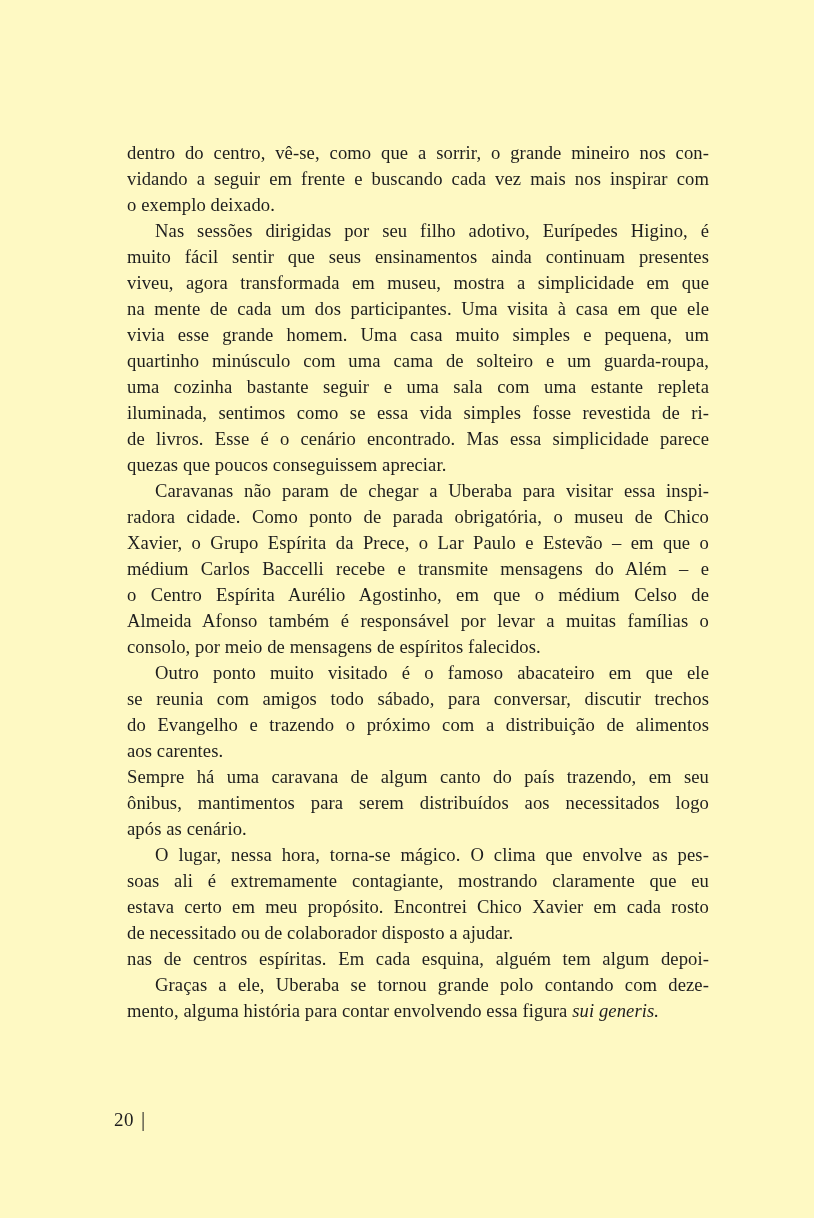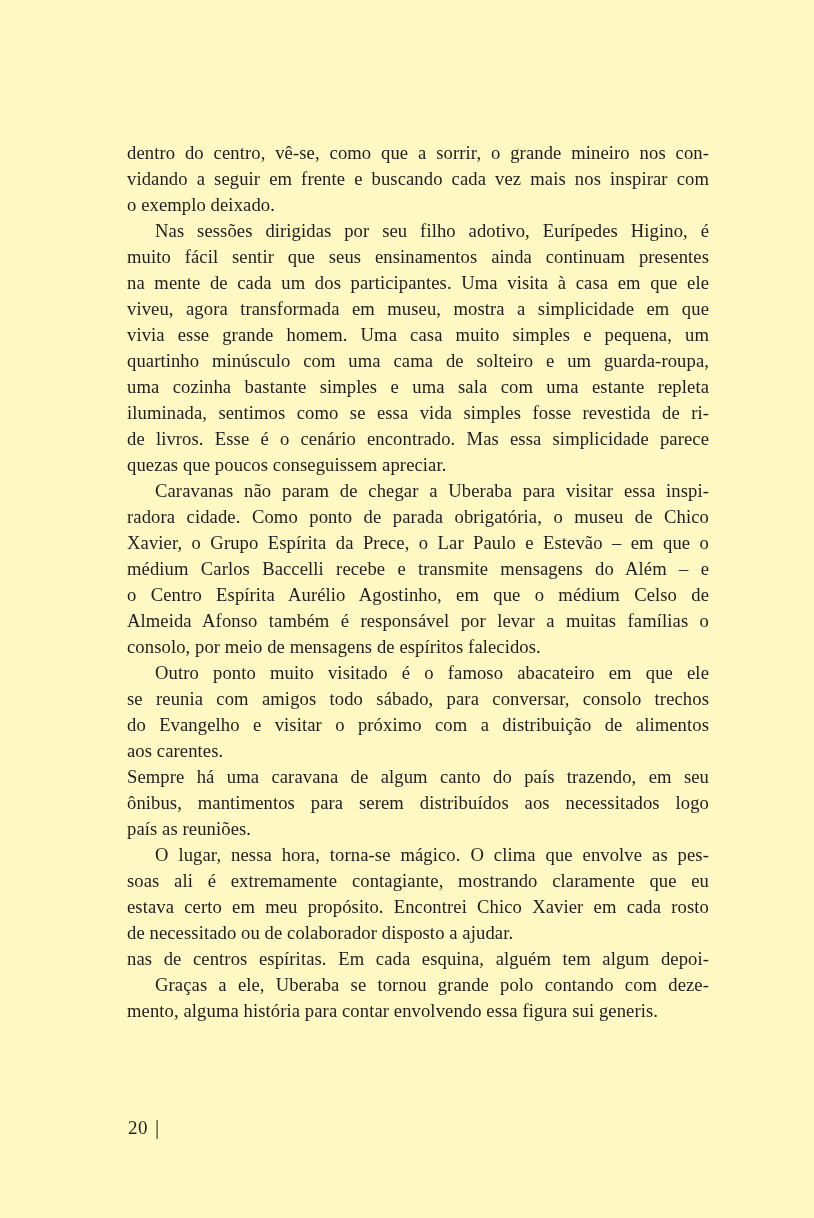--- a/index.html
+++ b/index.html
@@ -37,27 +37,28 @@
     letter-spacing: 0.1px;
   }
   .line.last {
     text-align: right;
     text-align-last: left;
   }
   .line.first-indent {
     padding-left: 28px;
   }
   .italic {
+    font-style: italic;
   }
   .footer {
     position: absolute;
-    left: 128px;
+    left: 114px;
     top: 1109px;
     font-size: 19px;
-    line-height: 36px;
+    line-height: 20px;
     color: #1e1e1e;
     font-family: Liberation Serif, serif;
   }
   .footer .page-number {
     letter-spacing: 0.5px;
   }
   .footer .divider {
     margin-left: 7px;
     font-size: 21px;
   }
@@ -69,48 +70,48 @@
 
   <div class="text-block">
       <div class="paragraph">
         <div class="line"><span>dentro do centro, vê-se, como que a sorrir, o grande mineiro nos con-</span></div>
         <div class="line"><span>vidando a seguir em frente e buscando cada vez mais nos inspirar com</span></div>
         <div class="line last"><span>o exemplo deixado.</span></div>
       </div>
       <div class="paragraph">
         <div class="line first-indent"><span>Nas sessões dirigidas por seu filho adotivo, Eurípedes Higino, é</span></div>
         <div class="line"><span>muito fácil sentir que seus ensinamentos ainda continuam presentes</span></div>
+        <div class="line"><span>viveu, agora transformada em museu, mostra a simplicidade em que</span></div>
         <div class="line"><span>na mente de cada um dos participantes. Uma visita à casa em que ele</span></div>
-        <div class="line"><span>viveu, agora transformada em museu, mostra a simplicidade em que</span></div>
         <div class="line"><span>vivia esse grande homem. Uma casa muito simples e pequena, um</span></div>
         <div class="line"><span>quartinho minúsculo com uma cama de solteiro e um guarda-roupa,</span></div>
-        <div class="line"><span>uma cozinha bastante simples e uma sala com uma estante repleta</span></div>
+        <div class="line"><span>uma cozinha bastante seguir e uma sala com uma estante repleta</span></div>
         <div class="line"><span>iluminada, sentimos como se essa vida simples fosse revestida de ri-</span></div>
         <div class="line"><span>de livros. Esse é o cenário encontrado. Mas essa simplicidade parece</span></div>
         <div class="line last"><span>quezas que poucos conseguissem apreciar.</span></div>
       </div>
       <div class="paragraph">
         <div class="line first-indent"><span>Caravanas não param de chegar a Uberaba para visitar essa inspi-</span></div>
         <div class="line"><span>radora cidade. Como ponto de parada obrigatória, o museu de Chico</span></div>
         <div class="line"><span>Xavier, o Grupo Espírita da Prece, o Lar Paulo e Estevão – em que o</span></div>
         <div class="line"><span>médium Carlos Baccelli recebe e transmite mensagens do Além – e</span></div>
         <div class="line"><span>o Centro Espírita Aurélio Agostinho, em que o médium Celso de</span></div>
         <div class="line"><span>Almeida Afonso também é responsável por levar a muitas famílias o</span></div>
         <div class="line last"><span>consolo, por meio de mensagens de espíritos falecidos.</span></div>
       </div>
       <div class="paragraph">
         <div class="line first-indent"><span>Outro ponto muito visitado é o famoso abacateiro em que ele</span></div>
-        <div class="line"><span>se reunia com amigos todo sábado, para conversar, consolo trechos</span></div>
-        <div class="line"><span>do Evangelho e visitar o próximo com a distribuição de alimentos</span></div>
+        <div class="line"><span>se reunia com amigos todo sábado, para conversar, discutir trechos</span></div>
+        <div class="line"><span>do Evangelho e trazendo o próximo com a distribuição de alimentos</span></div>
         <div class="line last"><span>aos carentes.</span></div>
       </div>
       <div class="paragraph">
         <div class="line"><span>Sempre há uma caravana de algum canto do país trazendo, em seu</span></div>
         <div class="line"><span>ônibus, mantimentos para serem distribuídos aos necessitados logo</span></div>
-        <div class="line last"><span>país as reuniões.</span></div>
+        <div class="line last"><span>após as cenário.</span></div>
       </div>
       <div class="paragraph">
         <div class="line first-indent"><span>O lugar, nessa hora, torna-se mágico. O clima que envolve as pes-</span></div>
         <div class="line"><span>soas ali é extremamente contagiante, mostrando claramente que eu</span></div>
         <div class="line"><span>estava certo em meu propósito. Encontrei Chico Xavier em cada rosto</span></div>
         <div class="line last"><span>de necessitado ou de colaborador disposto a ajudar.</span></div>
       </div>
       <div class="paragraph">
         <div class="line"><span>nas de centros espíritas. Em cada esquina, alguém tem algum depoi-</span></div>
         <div class="line first-indent"><span>Graças a ele, Uberaba se tornou grande polo contando com deze-</span></div>

